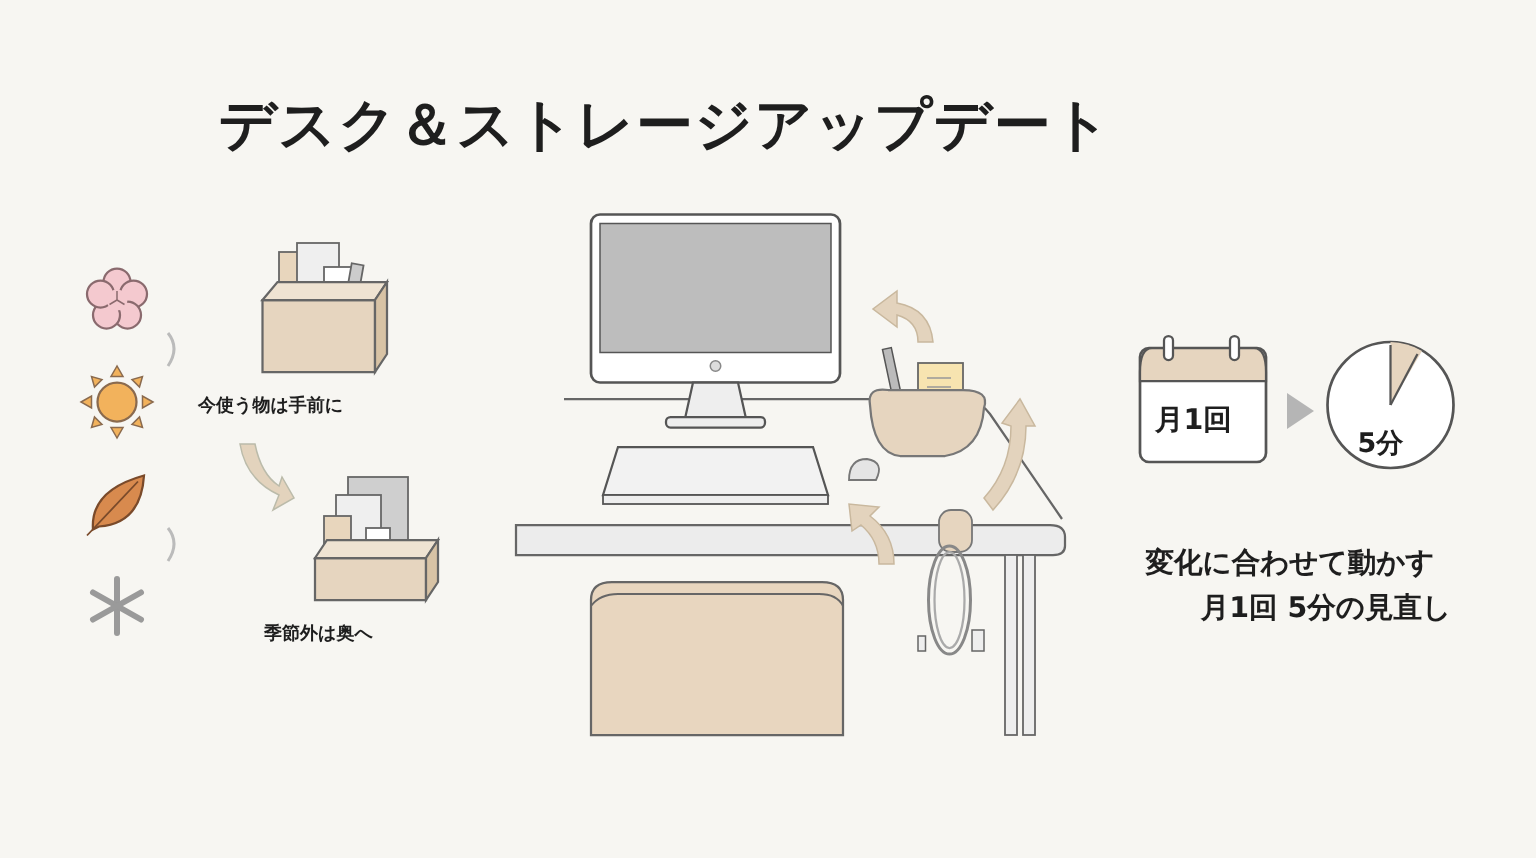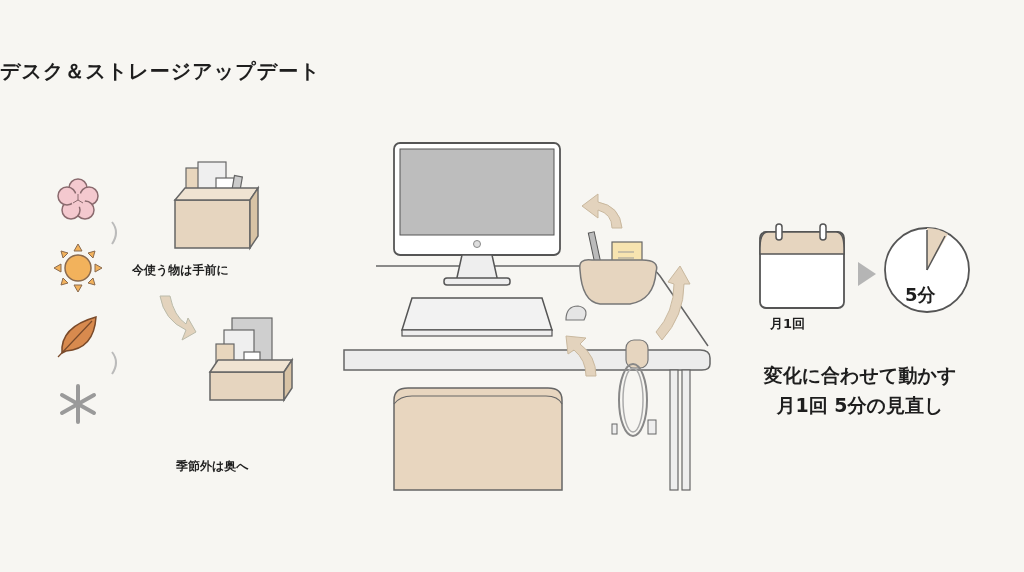--- a/index.html
+++ b/index.html
@@ -1,19 +1,19 @@
 <!DOCTYPE html>
 <html><head>
 <meta charset="utf-8">
 <style>
   html, body { margin:0; padding:0; }
   body { width:1024px; height:572px; background:#f7f6f2; position:relative; overflow:hidden;
          font-family:"DejaVu Sans", "Liberation Sans", sans-serif; color:#1e1e1e; }
   .abs { position:absolute; }
-  .title { left:0; width:887px; top:58px; font-size:20px; font-weight:bold; letter-spacing:1px; }
+  .title { left:0; width:887px; top:58px; text-align:center; font-size:38px; font-weight:bold; letter-spacing:1px; }
   .label { font-weight:bold; font-size:12px; white-space:nowrap; }
   .bigtext { font-weight:bold; font-size:19px; text-align:center; line-height:28px; white-space:nowrap;margin-top:19px; }
   svg { position:absolute; left:0; top:0; }
 </style>
 </head>
 <body>
 
 <div class="abs title">デスク＆ストレージアップデート</div>
 
 <svg width="1024" height="572" viewBox="0 0 1024 572">
@@ -136,17 +136,17 @@
 
   <g>
     <circle cx="927" cy="270" r="42" fill="#fff" stroke="#555" stroke-width="1.8"></circle>
     <path d="M927 270 L927 228 A42 42 0 0 1 948 234 Z" fill="#e6d5bf"></path>
     <line x1="927" y1="270" x2="927" y2="230" stroke="#555" stroke-width="1.5"></line>
     <line x1="927" y1="270" x2="945" y2="236" stroke="#555" stroke-width="1.5"></line>
   </g>
 </svg>
 
 <div class="abs label" style="left:132px;top:262px;">今使う物は手前に</div>
-<div class="abs label" style="left:176px;top:414px;margin-top:44px;">季節外は奥へ</div>
-<div class="abs label" style="left:770px;top:267px;font-size:13px;margin-top:48px;">月1回</div>
+<div class="abs label" style="left:176px;top:414px;">季節外は奥へ</div>
+<div class="abs label" style="left:770px;top:267px;font-size:19px;">月1回</div>
 <div class="abs label" style="left:905px;top:283px;font-size:18px;">5分</div>
 <div class="abs bigtext" style="left:740px;top:342px;width:240px;">変化に合わせて動かす</div>
-<div class="abs bigtext" style="left:740px;top:372px;width:240px;">月1回 5分の見直し</div>
+<div class="abs bigtext" style="left:764px;top:372px;width:240px;">月1回 5分の見直し</div>
 
 </body></html>

